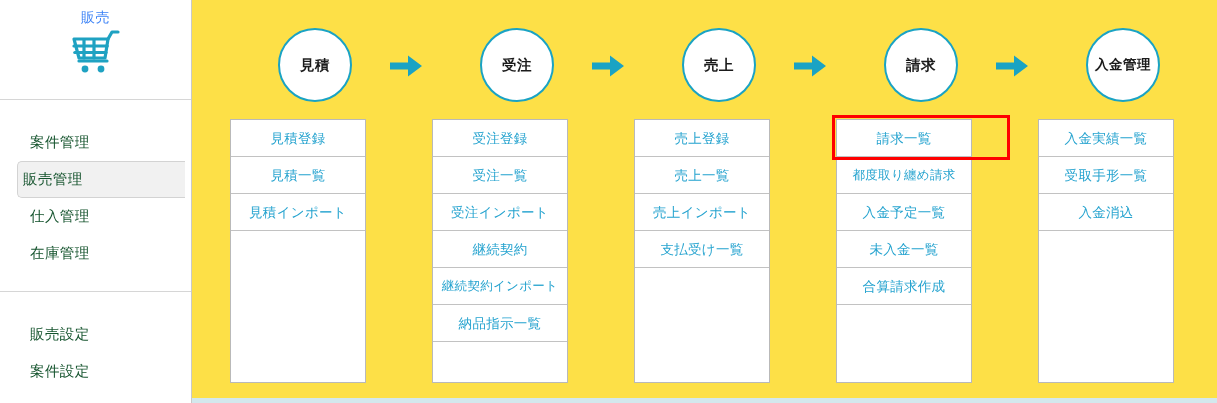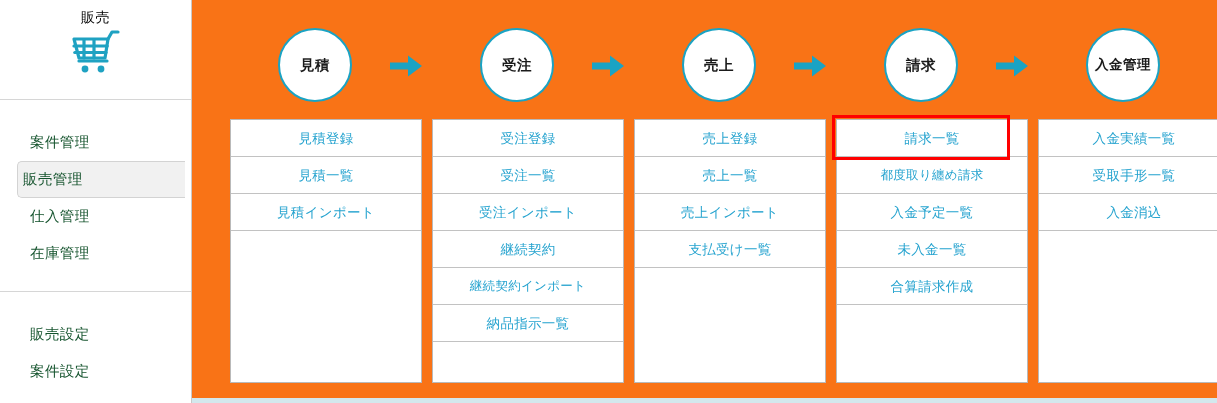--- a/index.html
+++ b/index.html
@@ -39,21 +39,21 @@
     height: 100px;
     box-sizing: border-box;
     border-bottom: 1px solid #d6d6d6;
     display: flex;
     flex-direction: column;
     align-items: center;
     justify-content: flex-start;
     padding-top: 9px;
   }
   .sb-brand-title {
-    color: #000000;
+    color: #3b82f6;
     font-size: 14px;
     line-height: 16px;
     letter-spacing: .5px;
     margin-bottom: 2px;
   }
   .sb-cart-icon {
     width: 56px;
     height: 50px;
     display: block;
   }
@@ -87,21 +87,21 @@
     padding-left: 5px;
     width: 168px;
     position: relative;
     left: 0;
   }
 
   
   #main {
     flex: 1;
     height: 403px;
-    background: #f97316;
+    background: #fde047;
     position: relative;
     box-sizing: border-box;
     border-bottom: 5px solid #d3e8ed;
   }
 
   #flow {
     position: absolute;
     left: 0;
     top: 0;
     width: 1025px;
@@ -141,21 +141,21 @@
     position: absolute;
     top: 52px;
     width: 36px;
     height: 28px;
   }
 
   .menu-box {
     position: absolute;
     left: 0;
     top: 119px;
-    width: 192px;
+    width: 136px;
     height: 264px;
     background: #ffffff;
     border: 1px solid #b9b9b9;
     box-sizing: border-box;
     overflow: hidden;
   }
   .menu-item {
     height: 37px;
     line-height: 37px;
     text-align: center;

